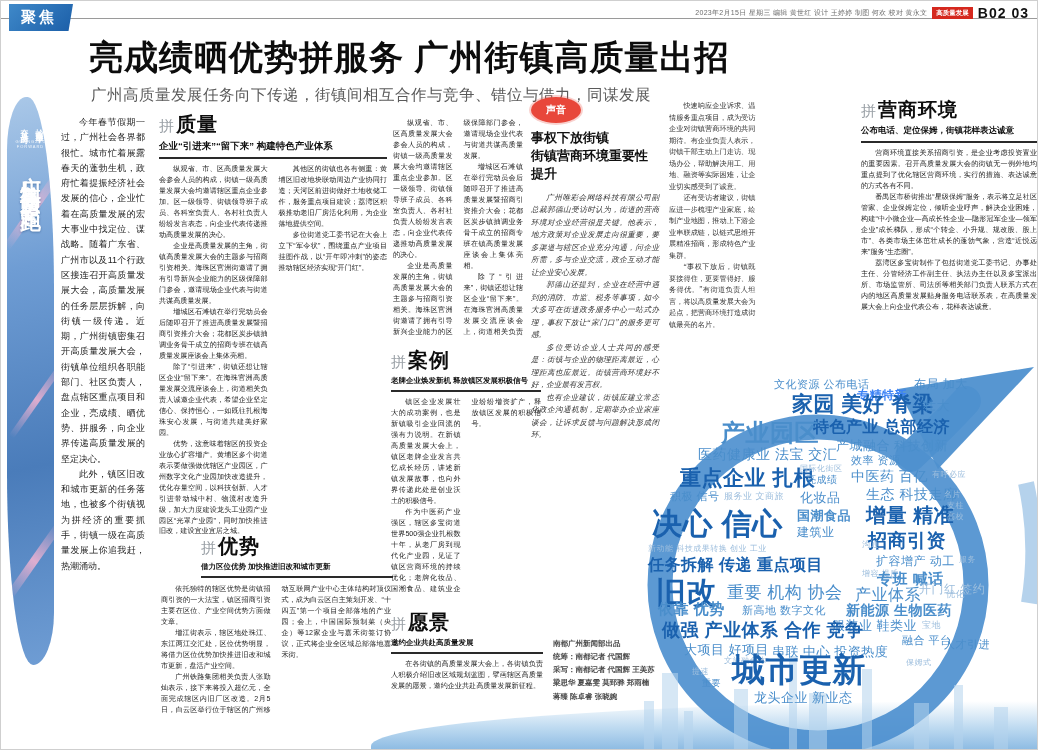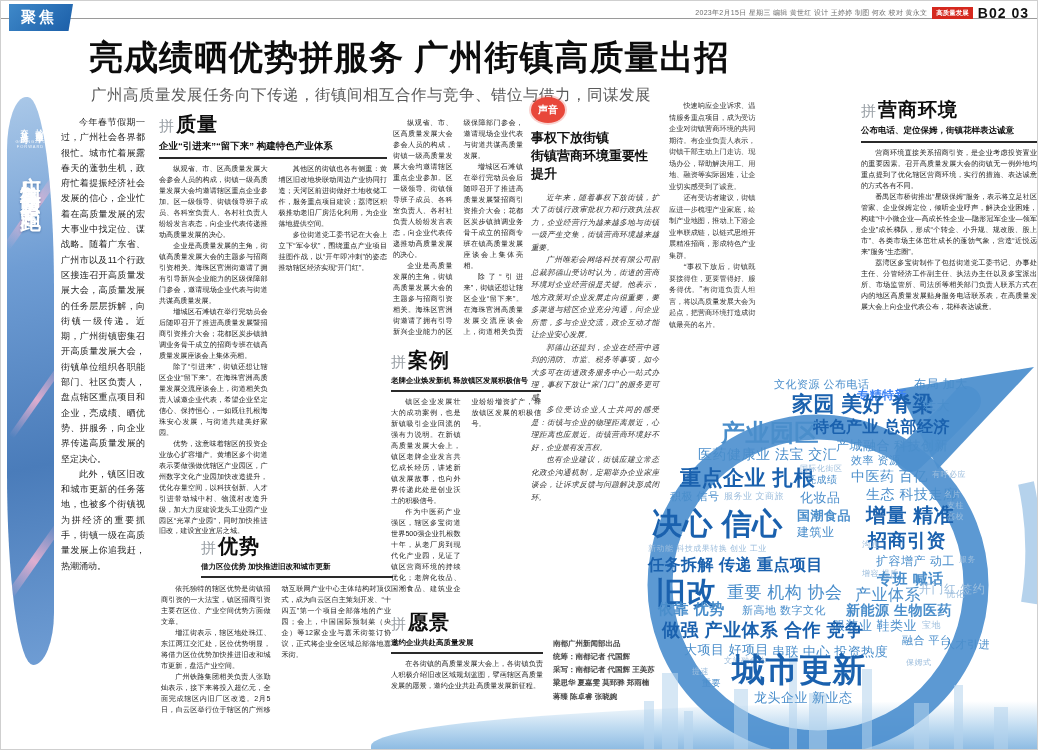--- a/index.html
+++ b/index.html
@@ -32,21 +32,21 @@
   .sec{position:absolute;}
   .sec-head{border-bottom:2px solid #2a2a2a;padding-bottom:4px;}
   .sec-tag{font-size:15px;color:#9aa0a6;font-weight:400;margin-right:2px;}
   .sec-name{font-size:20px;font-weight:900;color:#0d0d0d;letter-spacing:1px;}
   .sec-sub{font-size:9.5px;font-weight:800;color:#111;margin-top:2px;}
   .sec-sub.small{font-size:7.5px;}
   .sec-body{font-size:7.1px;line-height:1.55;overflow:hidden;column-gap:11px;column-fill:auto;margin-top:5px;}
   .two-col{column-count:2;}
   
   .voice{position:absolute;left:530px;top:96px;width:128px;}
-  .voice-tab{width:34px;height:26px;border-radius:50%;background:#e8473a;color:#fff;font-size:10px;font-weight:800;
+  .voice-tab{width:50px;height:26px;border-radius:50%;background:#e8473a;color:#fff;font-size:10px;font-weight:800;
     display:flex;align-items:center;justify-content:center;box-shadow:0 0 0 2px rgba(232,71,58,.25);}
   .voice-title{font-size:13px;font-weight:900;color:#111;line-height:1.4;margin-top:6px;}
   .voice-body{font-family:"Liberation Serif",serif;font-style:italic;font-size:7.6px;line-height:1.65;color:#333;text-align:justify;margin-top:8px;}
   .voice-cont{position:absolute;left:668px;top:100px;width:185px;height:262px;column-count:2;column-gap:12px;column-fill:auto;
     font-family:"Liberation Serif",serif;font-size:7.2px;line-height:1.6;color:#333;text-align:justify;overflow:hidden;}
   .voice-cont p{margin:0;text-indent:2em;}
   .byline{position:absolute;left:552px;top:636px;width:120px;font-size:7.5px;font-weight:700;color:#4a4a4a;line-height:1.75;}
   .byline p{margin:0;}
   
   .bottom-band{position:absolute;left:370px;top:700px;width:668px;height:50px;
@@ -148,21 +148,20 @@
       </div>
   </div>
 
   <div class="voice">
     <div class="voice-tab">声音</div>
     <div class="voice-title">
       <div>事权下放街镇</div>
       <div>街镇营商环境重要性提升</div>
     </div>
     <div class="voice-body">
-        <p>近年来，随着事权下放街镇，扩大了街镇行政审批权力和行政执法权力，企业经营行为越来越多地与街镇一级产生交集，街镇营商环境越来越重要。</p>
         <p>广州唯彩会网络科技有限公司副总裁郭德山受访时认为，街道的营商环境对企业经营很是关键。他表示，地方政策对企业发展走向很重要，要多渠道与辖区企业充分沟通，问企业所需，多与企业交流，政企互动才能让企业安心发展。</p>
         <p>郭德山还提到，企业在经营中遇到的消防、市监、税务等事项，如今大多可在街道政务服务中心一站式办理，事权下放让“家门口”的服务更可感。</p>
         <p>多位受访企业人士共同的感受是：街镇与企业的物理距离最近，心理距离也应最近。街镇营商环境好不好，企业最有发言权。</p>
         <p>也有企业建议，街镇应建立常态化政企沟通机制，定期举办企业家座谈会，让诉求反馈与问题解决形成闭环。</p>
       </div>
   </div>
   <div class="voice-cont">
       <p>快速响应企业诉求、温情服务重点项目，成为受访企业对街镇营商环境的共同期待。有企业负责人表示，街镇干部主动上门走访、现场办公，帮助解决用工、用地、融资等实际困难，让企业切实感受到了诚意。</p>
       <p>还有受访者建议，街镇应进一步梳理产业家底，绘制产业地图，推动上下游企业串联成链，以链式思维开展精准招商，形成特色产业集群。</p>
       <p>“事权下放后，街镇既要接得住，更要管得好、服务得优。”有街道负责人坦言，将以高质量发展大会为起点，把营商环境打造成街镇最亮的名片。</p>

